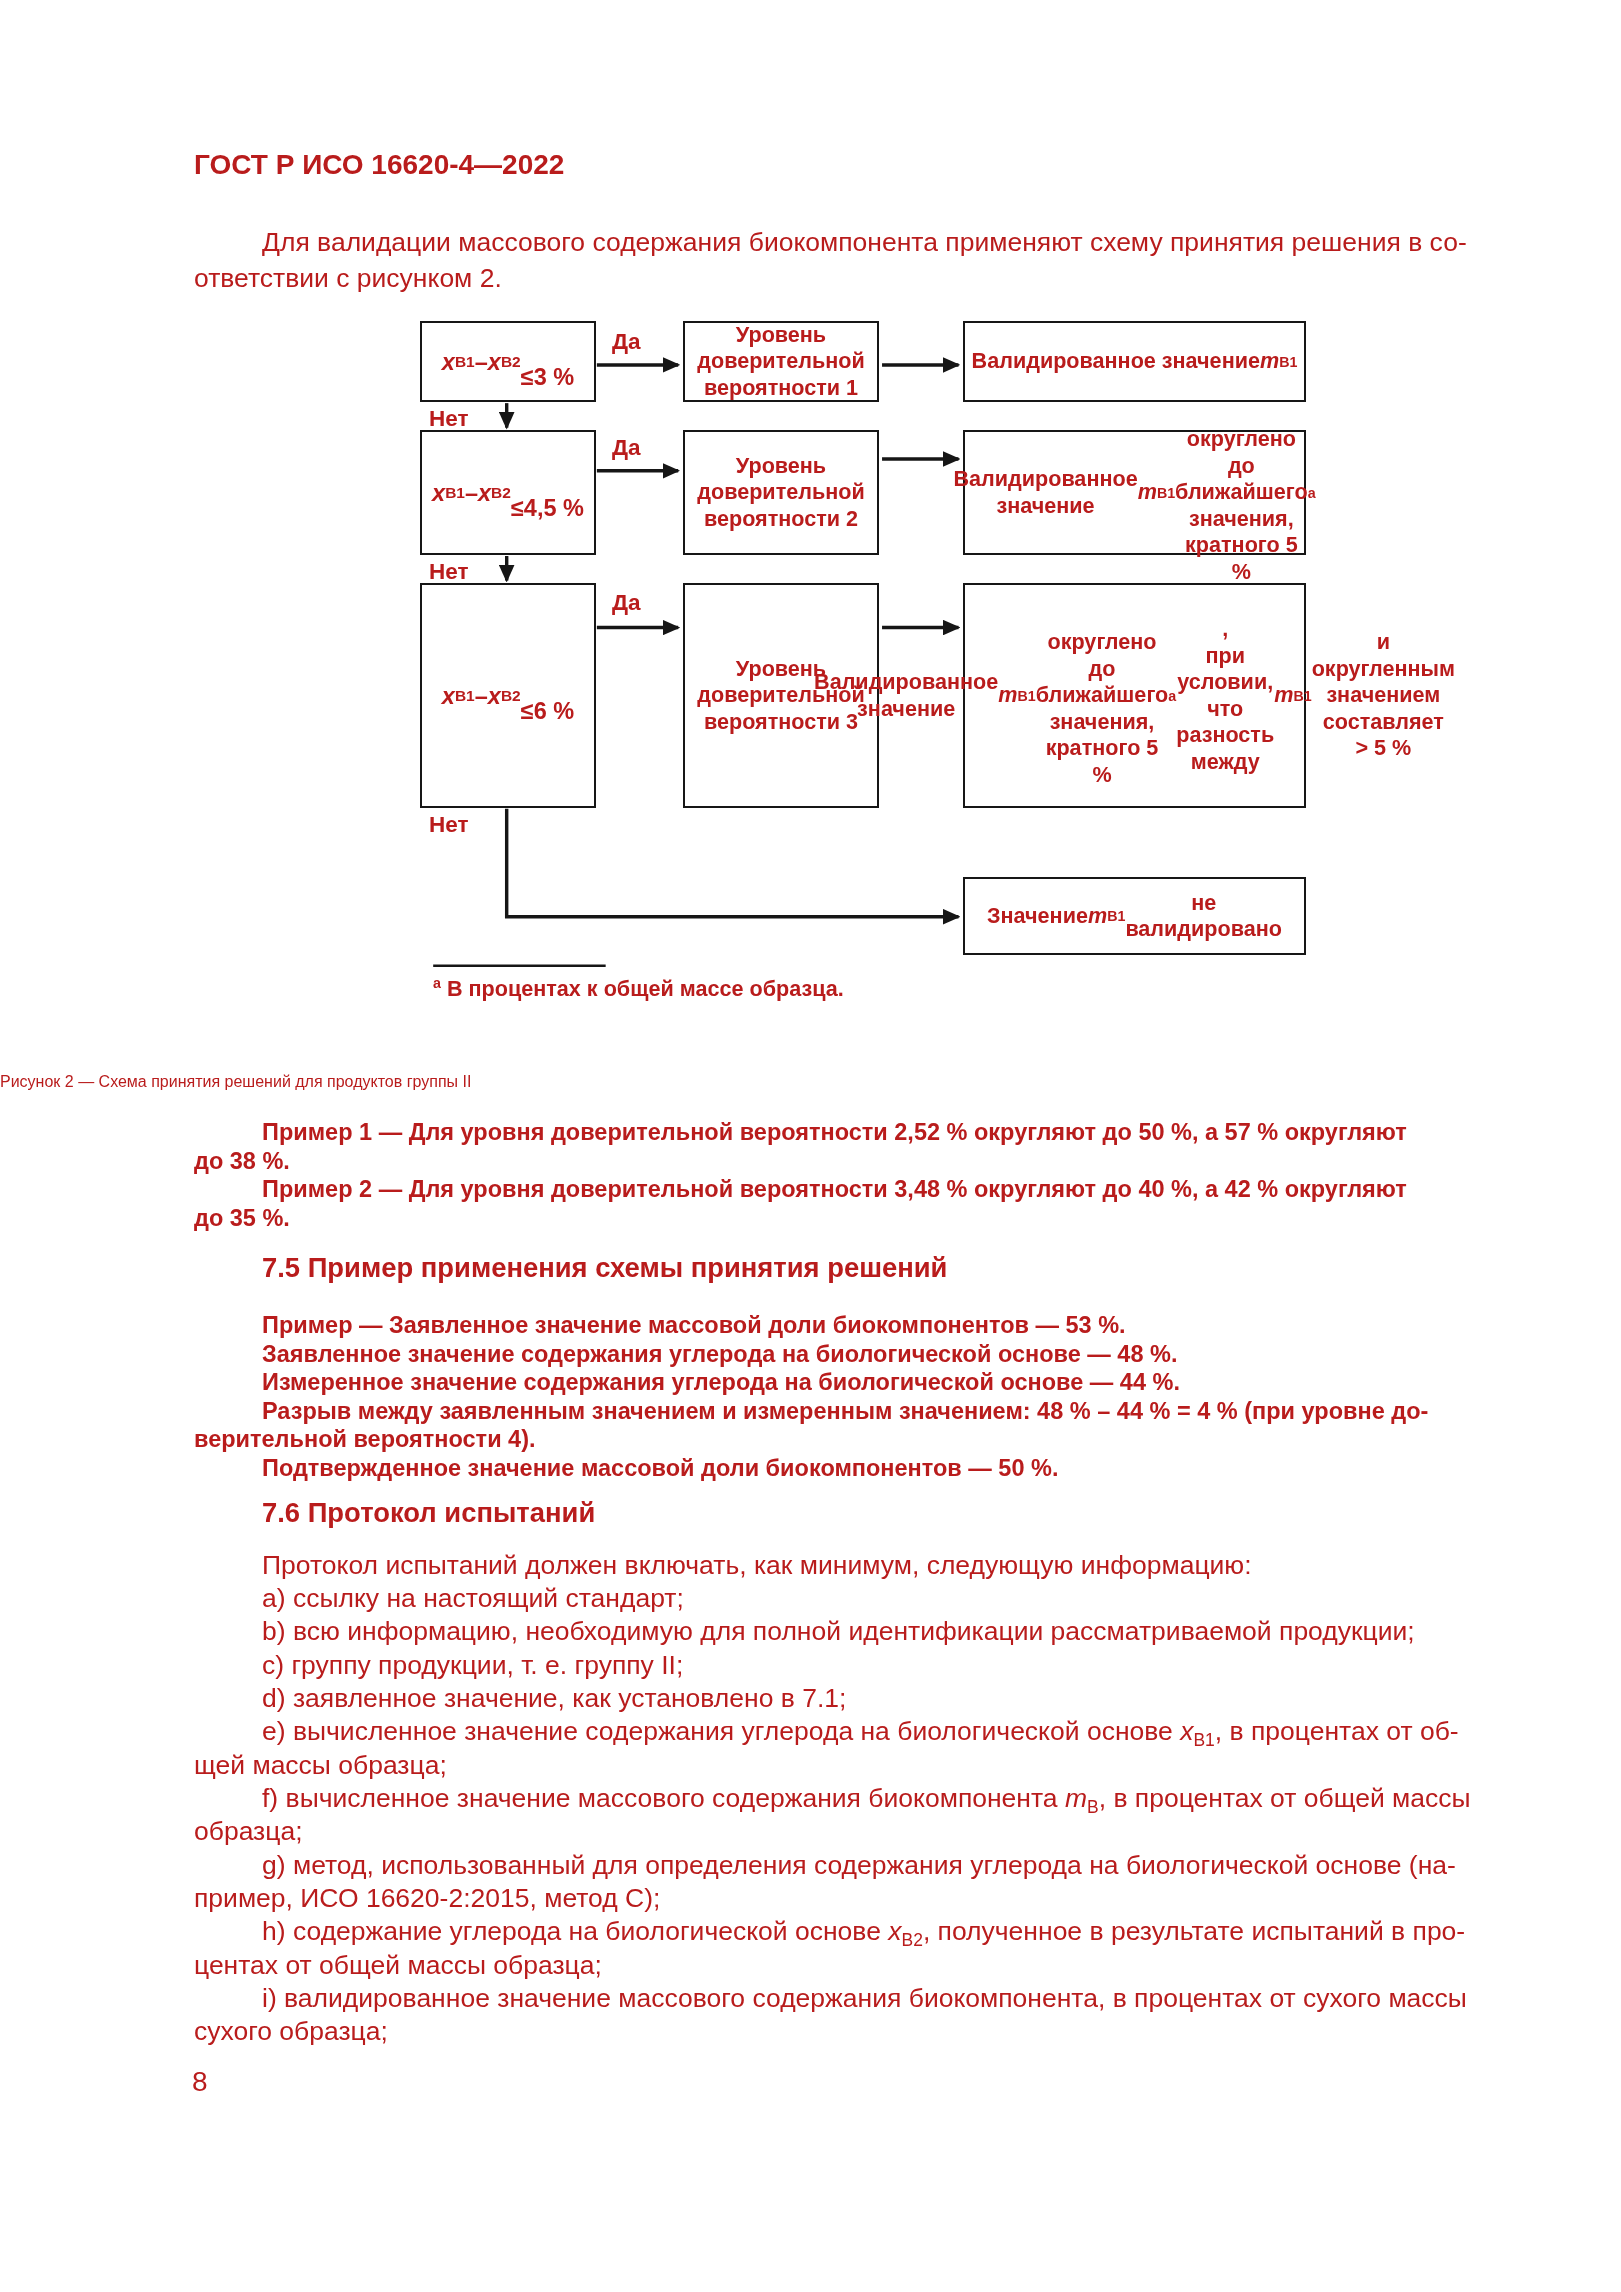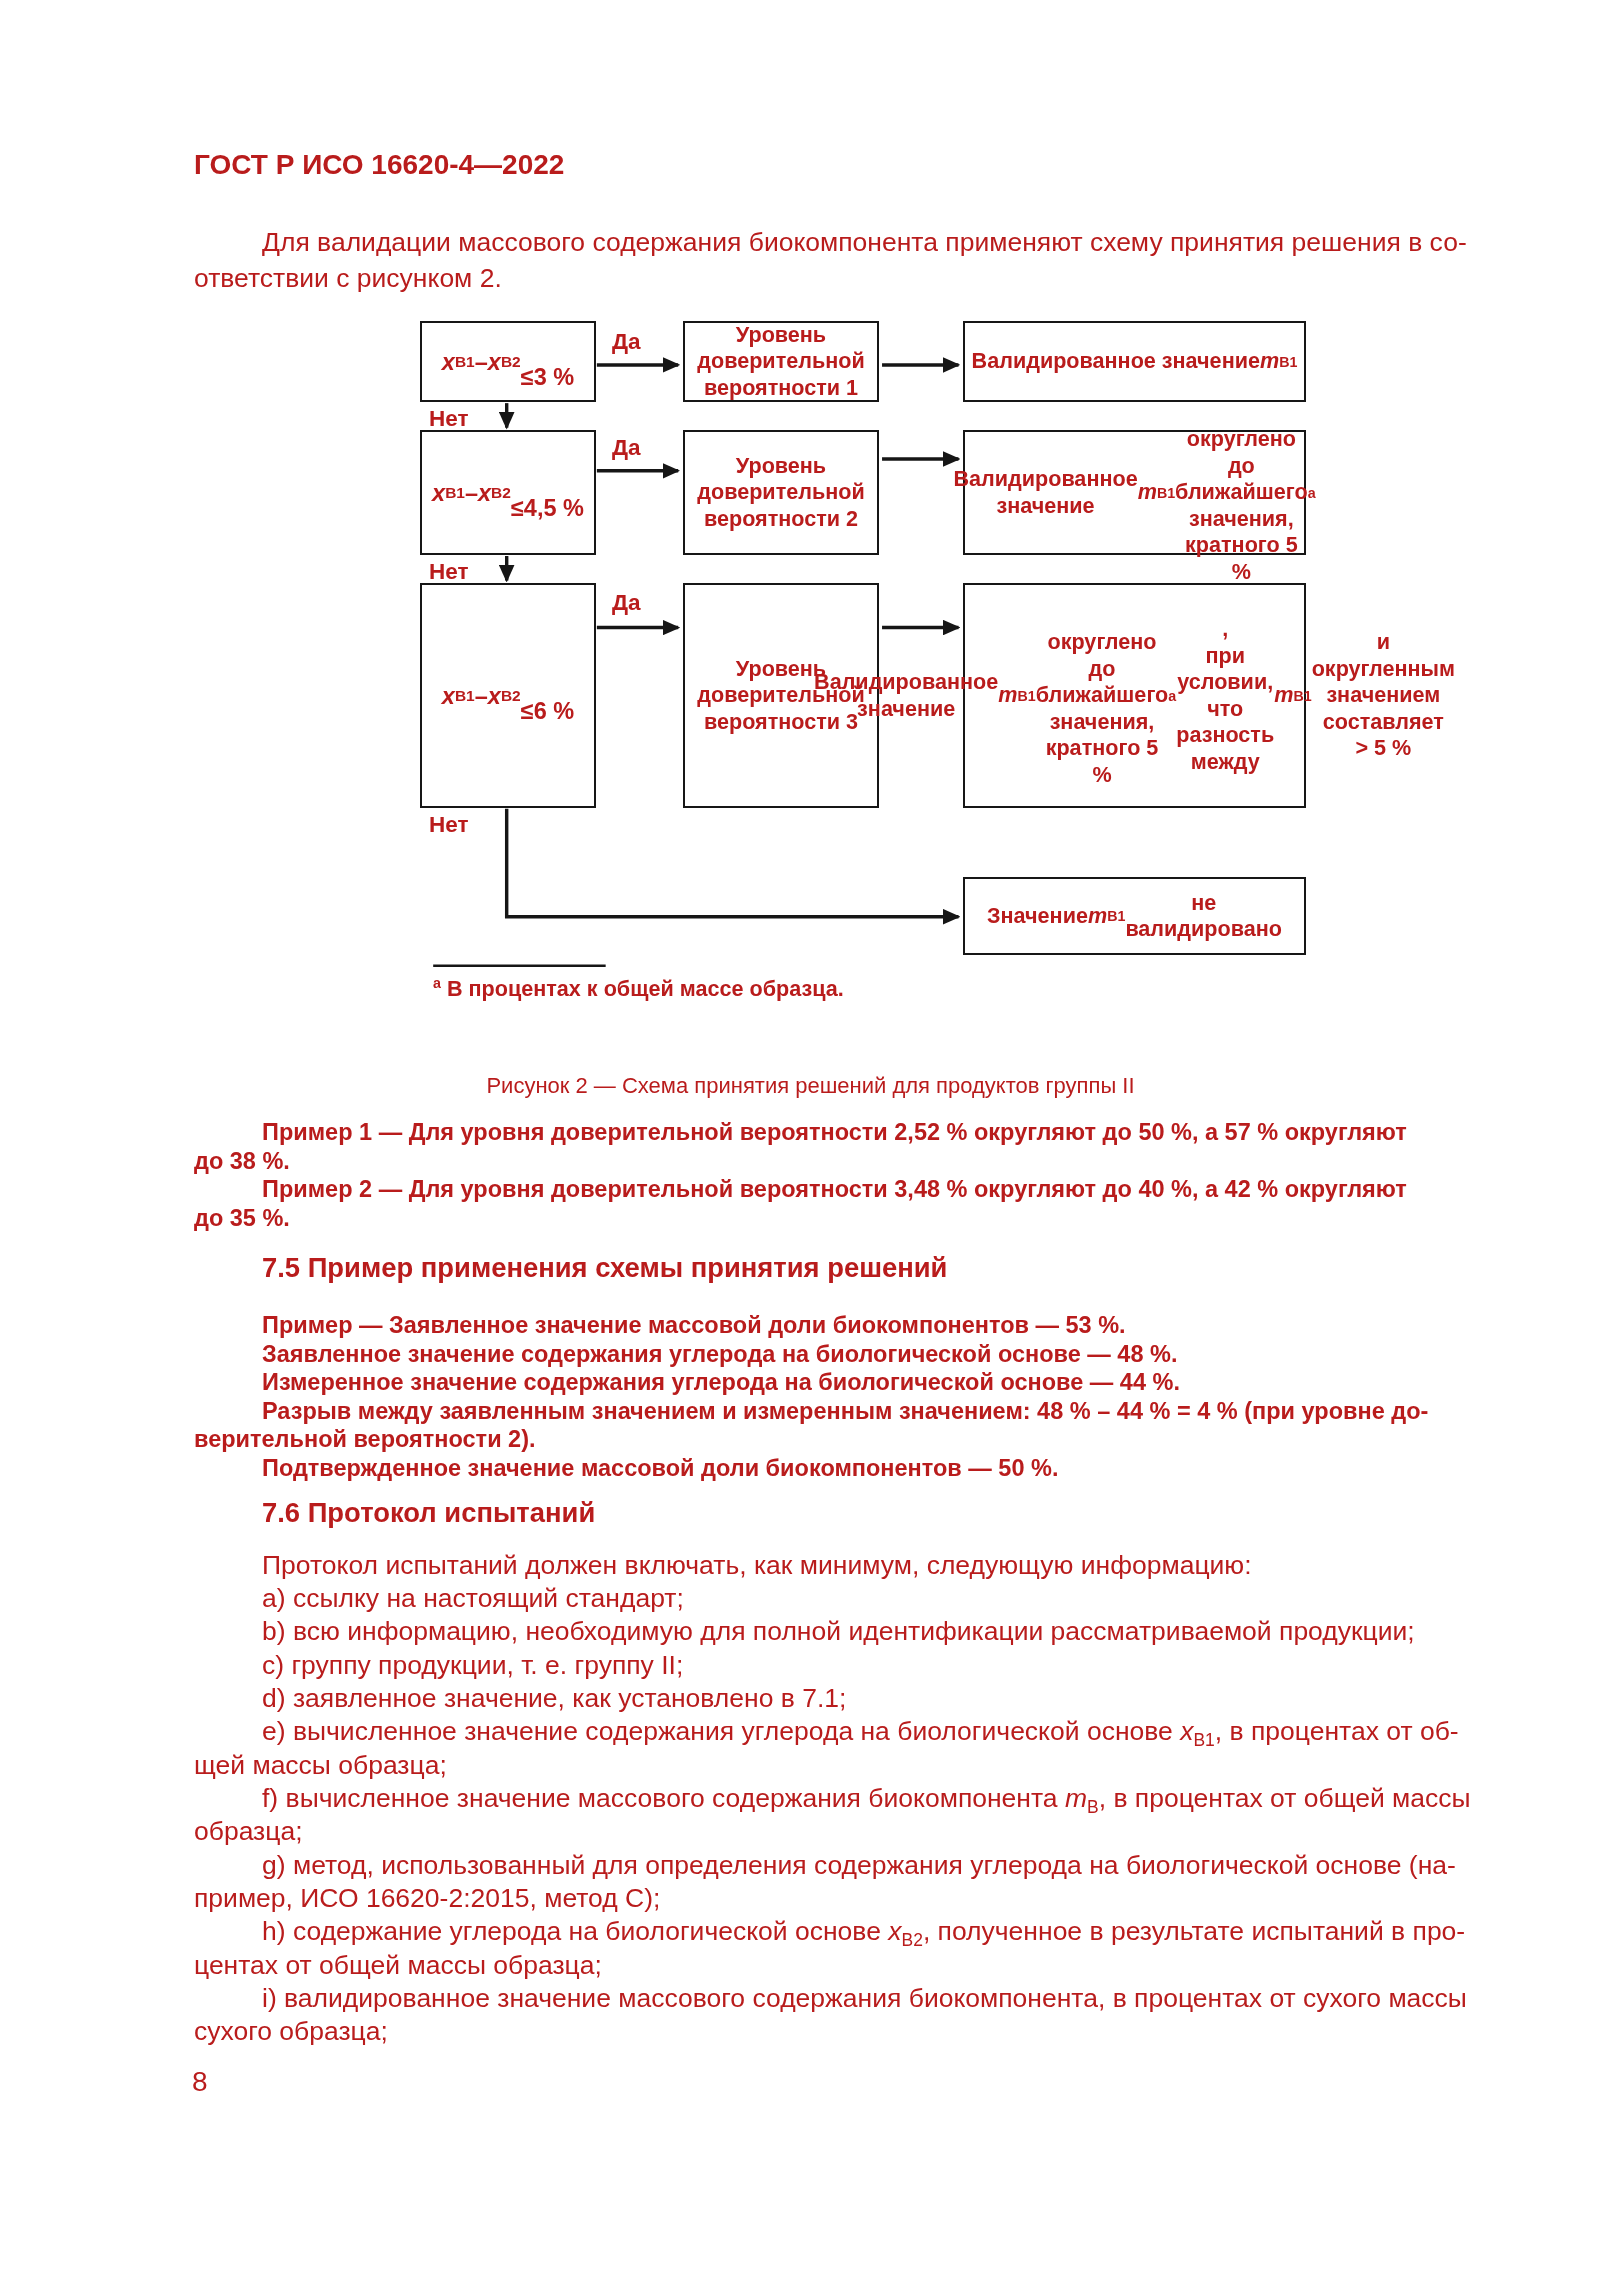--- a/index.html
+++ b/index.html
@@ -3,21 +3,21 @@
 <meta charset="utf-8">
 <style>
   html,body{margin:0;padding:0;background:#9a9a9a;}
   .page{position:relative;width:1621px;height:2293px;background:#ffffff;
         font-family:"Liberation Sans",sans-serif;color:#b91c1c;overflow:hidden;}
   .abs{position:absolute;}
   .hdr{left:194px;top:149px;font-size:28px;font-weight:bold;white-space:nowrap;}
   .bl{font-size:26.5px;line-height:31px;white-space:nowrap;}
   .ex{font-size:23.5px;font-weight:bold;line-height:27.4px;white-space:nowrap;}
   .h2{font-size:27.4px;font-weight:bold;white-space:nowrap;}
-  .caption{left:0;top:1073px;width:1621px;text-align:center;font-size:22px;white-space:nowrap;}
+  .caption{left:0;top:1073px;width:1621px;font-size:16px;white-space:nowrap;}
   .fbox{border:2.9px solid #161616;display:flex;align-items:center;justify-content:center;
         text-align:center;font-weight:bold;font-size:21.6px;line-height:26.5px;white-space:pre-line;
         box-sizing:border-box;background:#fff;}
   .dec{font-size:23.5px;line-height:30px;}
   .flabel{font-weight:bold;font-size:22.5px;white-space:nowrap;}
   .fnote{left:433px;top:976px;font-weight:bold;font-size:21.6px;white-space:nowrap;}
   .pagenum{left:192px;top:2066px;font-size:28px;}
   sub{font-size:0.66em;line-height:0;}
   sup{font-size:0.66em;line-height:0;}
   i{font-style:italic;}
@@ -80,21 +80,21 @@
   <div class="abs ex" style="left:262px;top:1119px">Пример 1 — Для уровня доверительной вероятности 2,52 % округляют до 50 %, а 57 % округляют</div>
   <div class="abs ex" style="left:194px;top:1148px">до 38 %.</div>
   <div class="abs ex" style="left:262px;top:1176px">Пример 2 — Для уровня доверительной вероятности 3,48 % округляют до 40 %, а 42 % округляют</div>
   <div class="abs ex" style="left:194px;top:1205px">до 35 %.</div>
 
   <div class="abs h2" style="left:262px;top:1252px">7.5 Пример применения схемы принятия решений</div>
   <div class="abs ex" style="left:262px;top:1312px">Пример — Заявленное значение массовой доли биокомпонентов — 53 %.</div>
   <div class="abs ex" style="left:262px;top:1341px">Заявленное значение содержания углерода на биологической основе — 48 %.</div>
   <div class="abs ex" style="left:262px;top:1369px">Измеренное значение содержания углерода на биологической основе — 44 %.</div>
   <div class="abs ex" style="left:262px;top:1398px">Разрыв между заявленным значением и измеренным значением: 48 % – 44 % = 4 % (при уровне до-</div>
-  <div class="abs ex" style="left:194px;top:1426px">верительной вероятности 2).</div>
+  <div class="abs ex" style="left:194px;top:1426px">верительной вероятности 4).</div>
   <div class="abs ex" style="left:262px;top:1455px">Подтвержденное значение массовой доли биокомпонентов —  50 %.</div>
 
   <div class="abs h2" style="left:262px;top:1497px">7.6 Протокол испытаний</div>
   <div class="abs bl" style="left:262px;top:1550px">Протокол испытаний должен включать, как минимум, следующую информацию:</div>
   <div class="abs bl" style="left:262px;top:1583px">a) ссылку на настоящий стандарт;</div>
   <div class="abs bl" style="left:262px;top:1616px">b) всю информацию, необходимую для полной идентификации рассматриваемой продукции;</div>
   <div class="abs bl" style="left:262px;top:1650px">c) группу продукции, т. е. группу II;</div>
   <div class="abs bl" style="left:262px;top:1683px">d) заявленное значение, как установлено в 7.1;</div>
   <div class="abs bl" style="left:262px;top:1716px">e) вычисленное значение содержания углерода на биологической основе <i>x</i><sub>В1</sub>, в процентах от об-</div>
   <div class="abs bl" style="left:194px;top:1750px">щей массы образца;</div>

